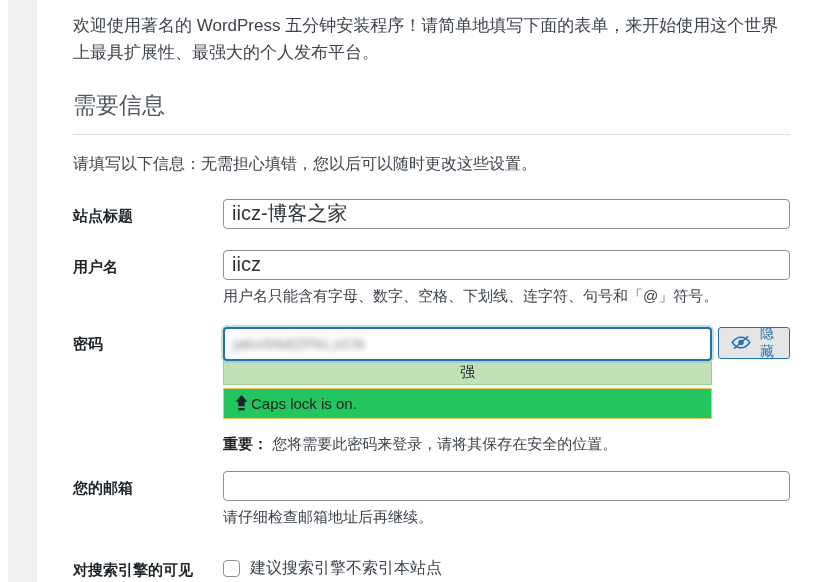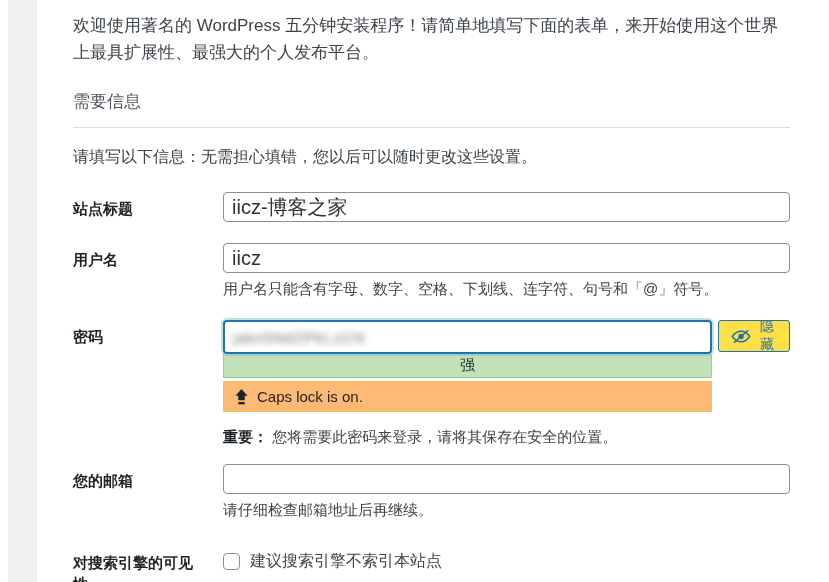--- a/index.html
+++ b/index.html
@@ -17,21 +17,21 @@
   }
   .content {
     position:absolute; left:73px; top:0; width:717px;
   }
   .intro {
     margin-top:12px;
     font-size:17px; line-height:1.6; color:#3c434a;
   }
   h1.section-title {
     margin-top:27px;
-    font-size:17px; font-weight:400; color:#50575e;
+    font-size:23px; font-weight:400; color:#50575e;
     padding-bottom:15px;
     border-bottom:1px solid #dcdcde;
     line-height:1.1;
   }
   .instructions {
     margin-top:19px;
     font-size:16px; color:#3c434a;
   }
   .form { margin-top:24px; }
   .form-row { display:flex; margin-bottom:21px; }
@@ -60,36 +60,36 @@
     background:#fff; height:34px;
     display:flex; align-items:center; padding:0 8px;
   }
   .redacted {
     font-size:15px; color:#6b6f74; letter-spacing:1px;
     filter:blur(3px); user-select:none;
   }
   .hide-btn {
     margin-left:6px; height:32px; padding:0 12px;
     display:inline-flex; align-items:center; gap:6px;
-    background:#fde047; border:1px solid #2271b1; border-radius:3px;
+    background:#e5e5e5; border:1px solid #2271b1; border-radius:3px;
     color:#2271b1; font-size:14px; cursor:pointer;
     font-family:inherit;
   }
   .strength-bar {
     width:489px; height:24px;
     background:#c1e1b9;
     border:1px solid #9bcf8f; border-top:none;
     text-align:center; font-size:15px; color:#1d2327;
     line-height:22px;
   }
   .caps-box {
     width:489px; margin-top:3px;
-    background:#fdba74; border:1px solid #e8c55f;
+    background:#22c55e; border:1px solid #e8c55f;
     padding:6px 11px;
-    display:flex; align-items:center; gap:9px;
+    display:flex; align-items:center; gap:3px;
     font-size:15px; color:#1f1f1f;
   }
   .important { font-size:15px; color:#3c434a; padding-top:2px; }
   .important b { color:#1d2327; }
   
   .check-line { display:flex; align-items:center; gap:10px; padding-top:5px; }
   .checkbox {
     width:17px; height:17px; flex:none;
     border:1px solid #8c8f94; border-radius:4px; background:#fff;
     cursor:pointer;

